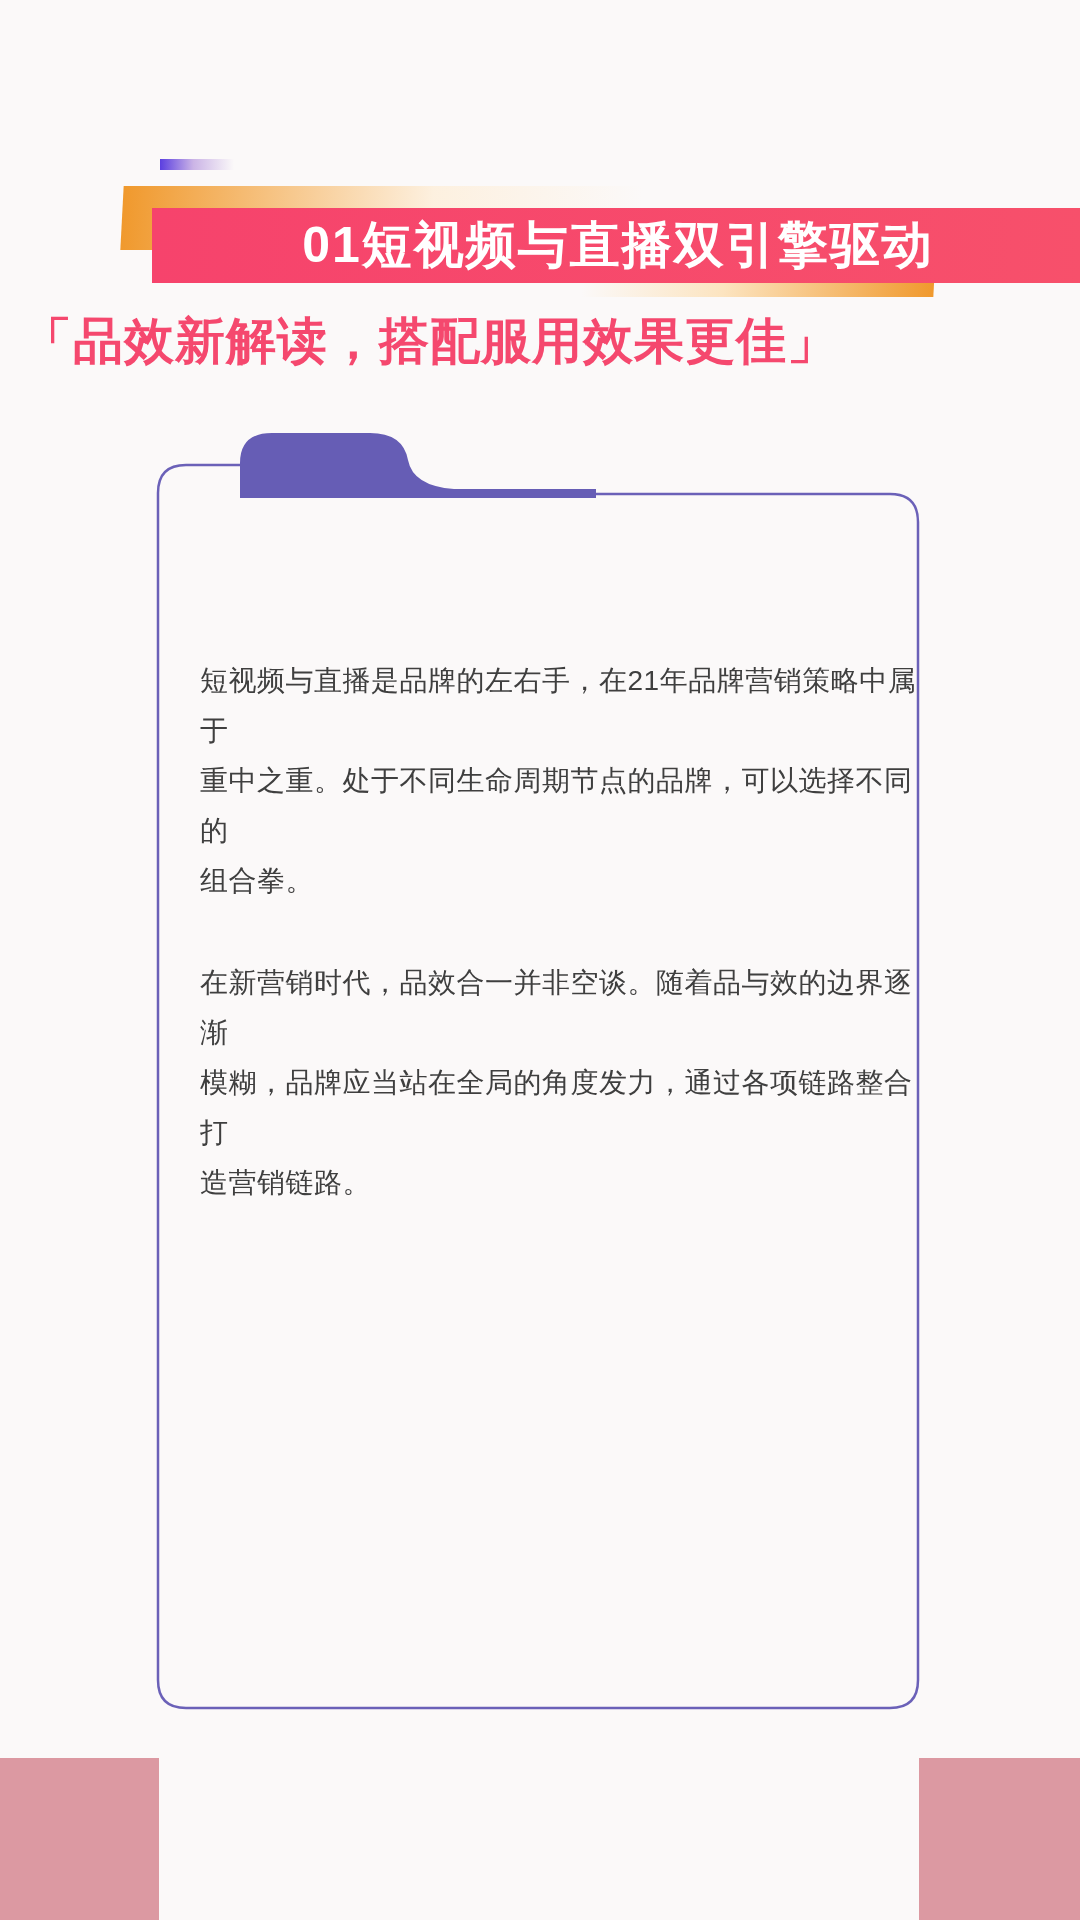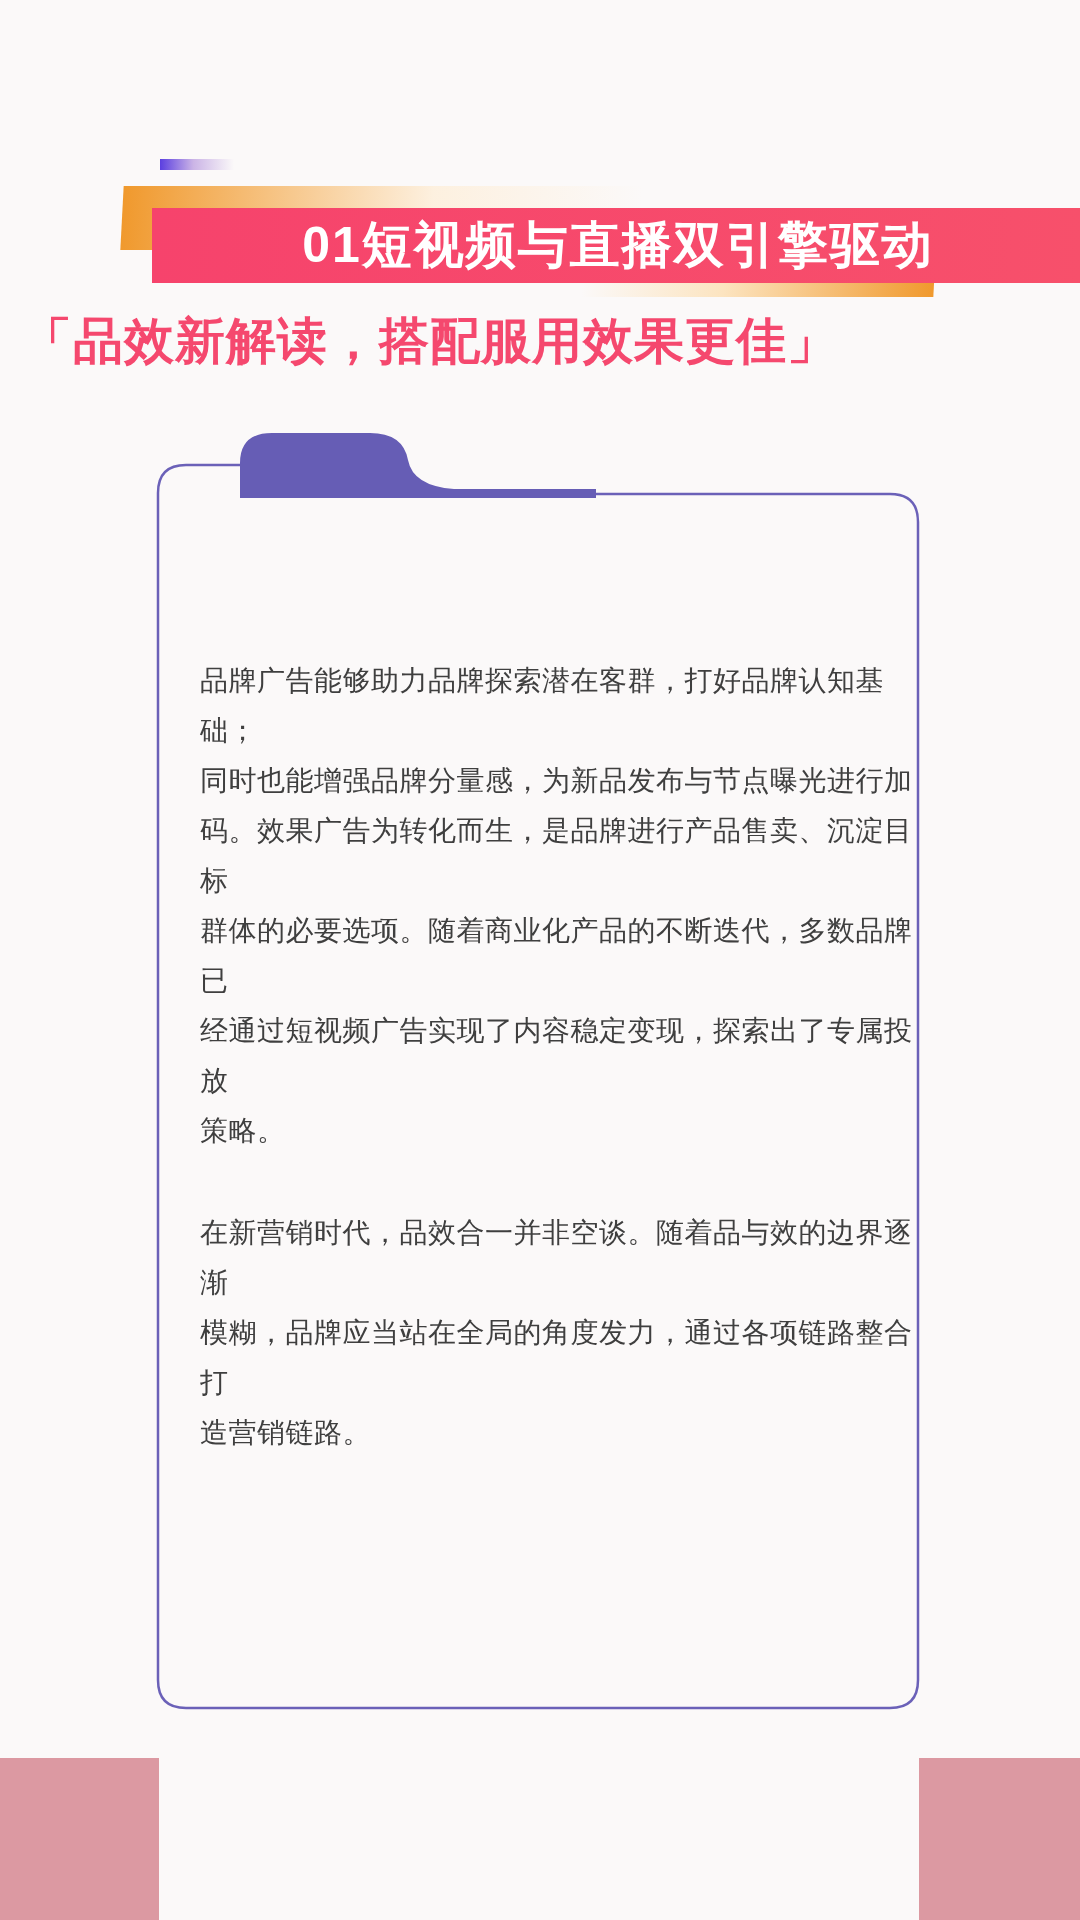--- a/index.html
+++ b/index.html
@@ -71,25 +71,22 @@
            L 890 1708 Q 918 1708 918 1680
            L 918 522 Q 918 494 890 494
            L 596 494" fill="none" stroke="#6B61B8" stroke-width="2.5"></path>
   <path d="M 272 433 L 370 433 Q 403 433 408 460
            Q 413 486 454 489 L 596 489
            L 596 498 L 240 498 L 240 463
            Q 240 433 272 433 Z" fill="#665DB5" stroke="none"></path>
 </svg>
 
 <div class="abs text-col">
-  <p>品牌广告能够助力品牌探索潜在客群，打好品牌认知基础；
-同时也能增强品牌分量感，为新品发布与节点曝光进行加
-码。效果广告为转化而生，是品牌进行产品售卖、沉淀目标
-群体的必要选项。随着商业化产品的不断迭代，多数品牌已
-经通过短视频广告实现了内容稳定变现，探索出了专属投放
-策略。</p>
+  <p>短视频与直播是品牌的左右手，在21年品牌营销策略中属于
+重中之重。处于不同生命周期节点的品牌，可以选择不同的
+组合拳。</p>
   <p>在新营销时代，品效合一并非空谈。随着品与效的边界逐渐
 模糊，品牌应当站在全局的角度发力，通过各项链路整合打
 造营销链路。</p>
 </div>
 
 <div class="abs corner-left"></div>
 <div class="abs corner-right"></div>
 
 </body></html>

